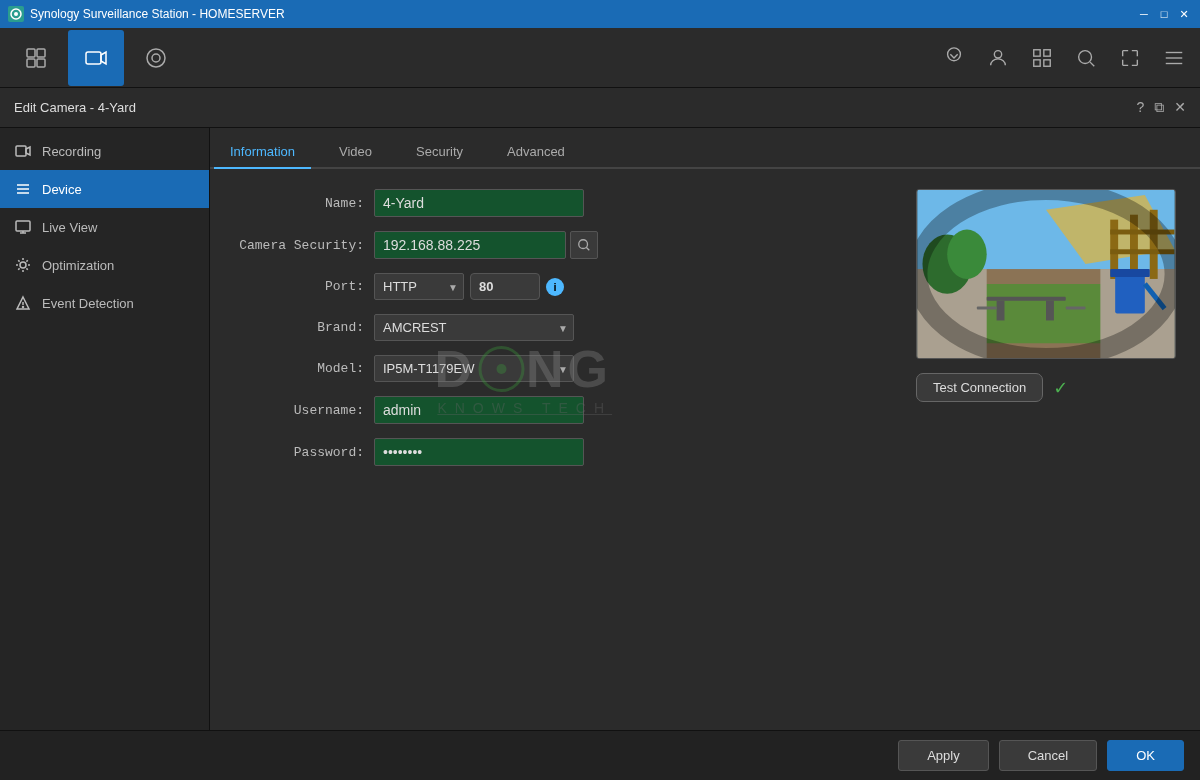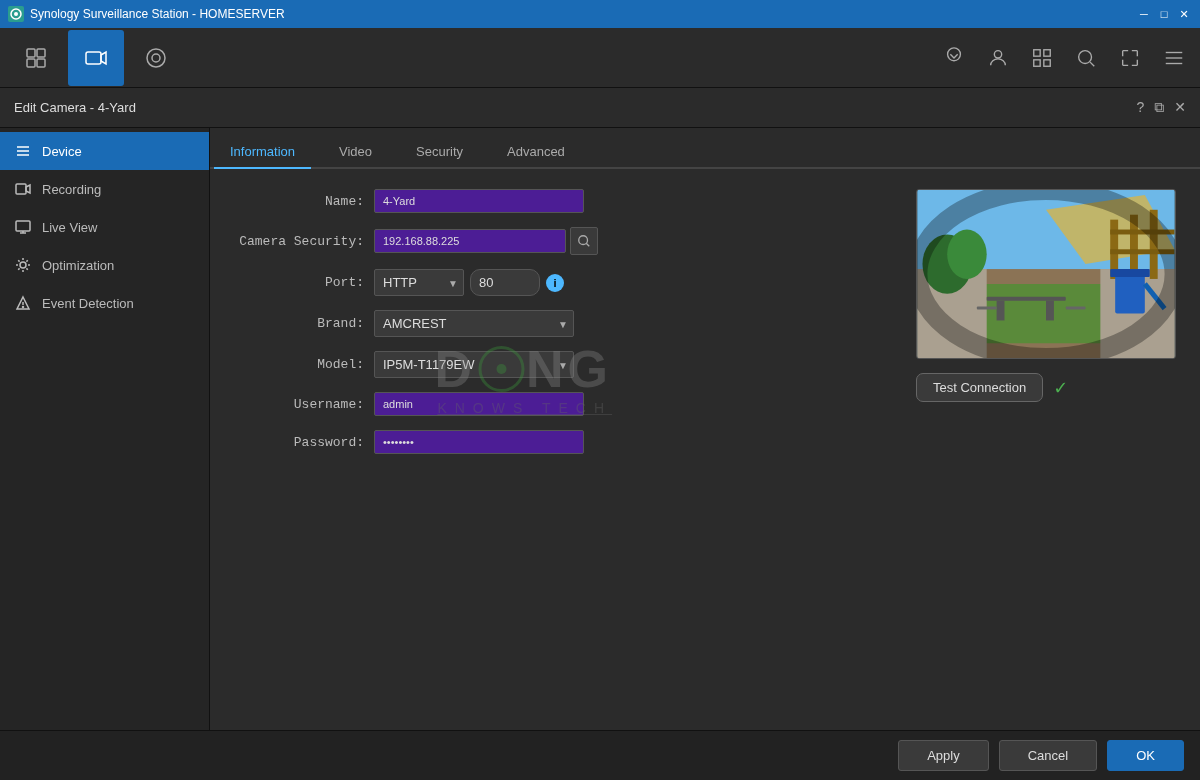--- a/index.html
+++ b/index.html
@@ -196,25 +196,25 @@
     }
     .form-label {
       width: 130px;
       text-align: right;
       color: #bbb;
       font-size: 13px;
       flex-shrink: 0;
       font-family: Liberation Mono, monospace;
     }
     .form-input {
-      background: #4c1d95;
+      background: #14532d;
       border: 1px solid #555;
       color: #ddd;
       padding: 5px 8px;
-      font-size: 11px;
+      font-size: 14px;
       border-radius: 2px;
       outline: none;
       width: 180px;
     }
     .form-input-wide {
       width: 210px;
     }
     .input-with-btn {
       display: flex;
       align-items: center;
@@ -273,23 +273,24 @@
       font-weight: bold;
       cursor: pointer;
       flex-shrink: 0;
     }
     .port-number-input {
       background: #3a3a3a;
       border: 1px solid #555;
       color: #ddd;
       padding: 5px 8px;
       font-size: 13px;
-      border-radius: 10px;
+      border-radius: 4px;
       outline: none;
       width: 70px;
+      font-weight: bold;
     }
 
     
     .camera-preview {
       width: 260px;
       flex-shrink: 0;
     }
     .preview-image {
       width: 260px;
       height: 170px;
@@ -477,40 +478,40 @@
     <div class="dialog-header-btns">
       <span class="dialog-header-btn">?</span>
       <span class="dialog-header-btn">⧉</span>
       <span class="dialog-header-btn">✕</span>
     </div>
   </div>
 
   <div class="content-area">
 
     <div class="sidebar">
+
+      <div class="sidebar-item">
+        <div class="sidebar-item-icon">
+          <svg width="16" height="16" viewBox="0 0 16 16" fill="none" stroke="#bbb" stroke-width="1.5">
+            <rect x="1" y="3" width="10" height="10" rx="1"></rect>
+            <path d="M11 6l4-2v8l-4-2V6z"></path>
+          </svg>
+        </div>
+        <span>Recording</span>
+      </div>
 
       <div class="sidebar-item active">
         <div class="sidebar-item-icon">
           <svg width="16" height="16" viewBox="0 0 16 16" fill="none" stroke="#fff" stroke-width="1.5">
             <line x1="2" y1="4" x2="14" y2="4"></line>
             <line x1="2" y1="8" x2="14" y2="8"></line>
             <line x1="2" y1="12" x2="14" y2="12"></line>
           </svg>
         </div>
         <span>Device</span>
-      </div>
-
-      <div class="sidebar-item">
-        <div class="sidebar-item-icon">
-          <svg width="16" height="16" viewBox="0 0 16 16" fill="none" stroke="#bbb" stroke-width="1.5">
-            <rect x="1" y="3" width="10" height="10" rx="1"></rect>
-            <path d="M11 6l4-2v8l-4-2V6z"></path>
-          </svg>
-        </div>
-        <span>Recording</span>
       </div>
 
       <div class="sidebar-item">
         <div class="sidebar-item-icon">
           <svg width="16" height="16" viewBox="0 0 16 16" fill="none" stroke="#bbb" stroke-width="1.5">
             <rect x="1" y="2" width="14" height="10" rx="1"></rect>
             <line x1="5" y1="14" x2="11" y2="14"></line>
             <line x1="8" y1="12" x2="8" y2="14"></line>
           </svg>
         </div>

